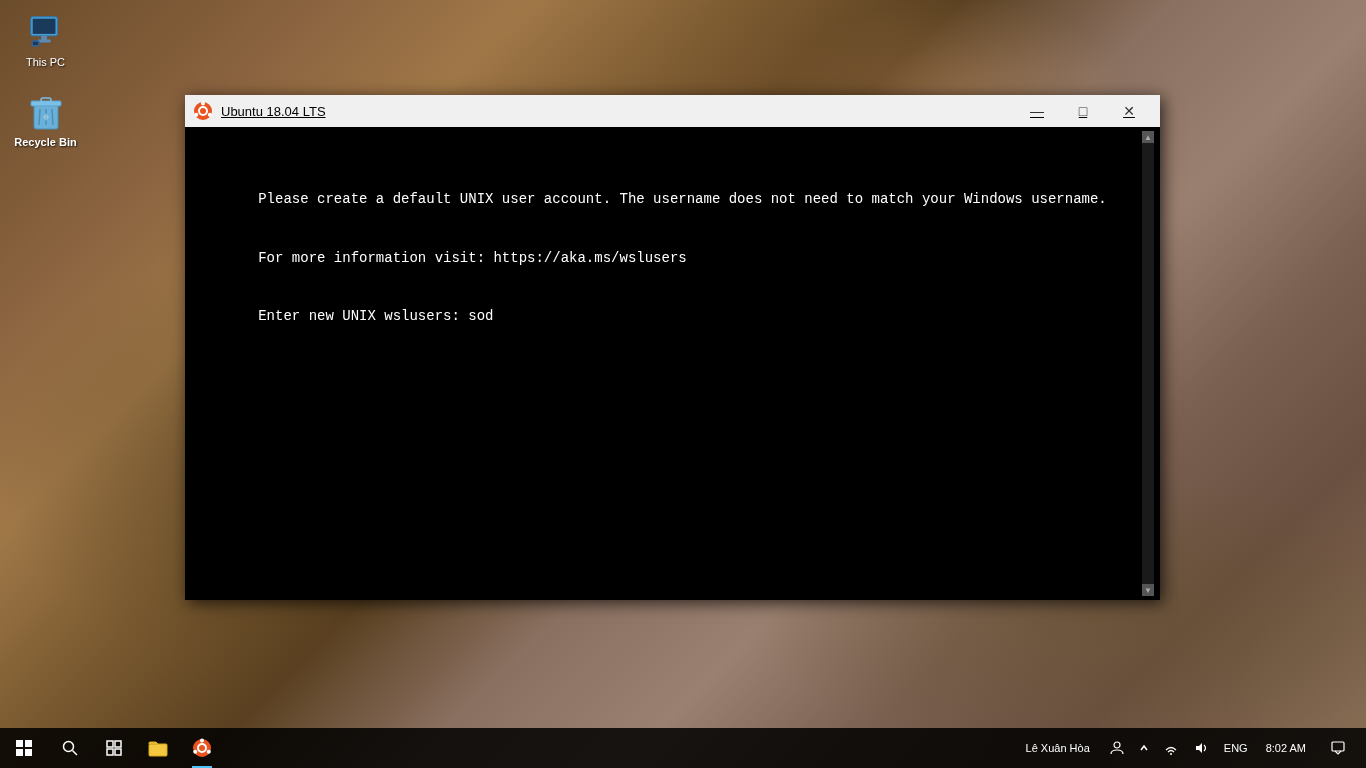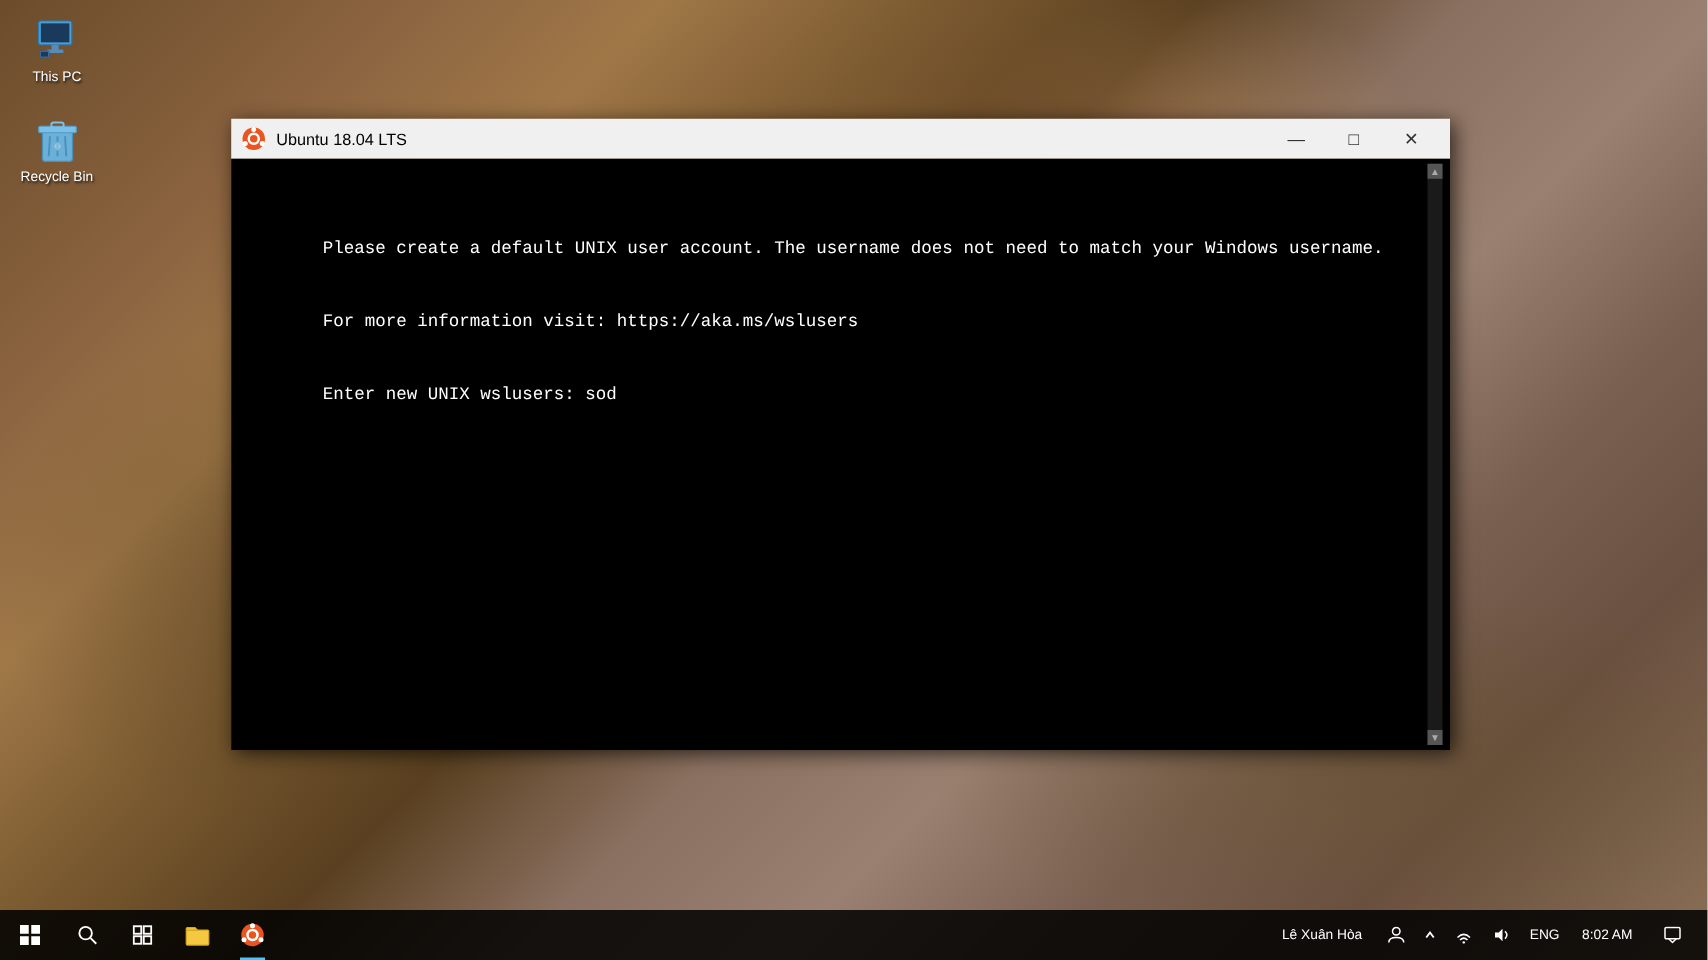--- a/index.html
+++ b/index.html
@@ -78,20 +78,21 @@
     
     #icon-thispc {
       top: 8px;
       left: 8px;
     }
 
     
     #icon-recyclebin {
       top: 88px;
       left: 8px;
+      font-weight: bold;
     }
 
     
     .pc-icon-svg {
       width: 38px;
       height: 38px;
     }
 
     
     #taskbar {
@@ -213,20 +214,21 @@
       z-index: 500;
     }
 
     #terminal-titlebar {
       background: #f0f0f0;
       height: 32px;
       display: flex;
       align-items: center;
       padding: 0 8px;
       flex-shrink: 0;
+      text-decoration: underline;
     }
 
     #terminal-titlebar .ubuntu-logo {
       width: 20px;
       height: 20px;
       margin-right: 8px;
       flex-shrink: 0;
     }
 
     #terminal-titlebar .title-text {

